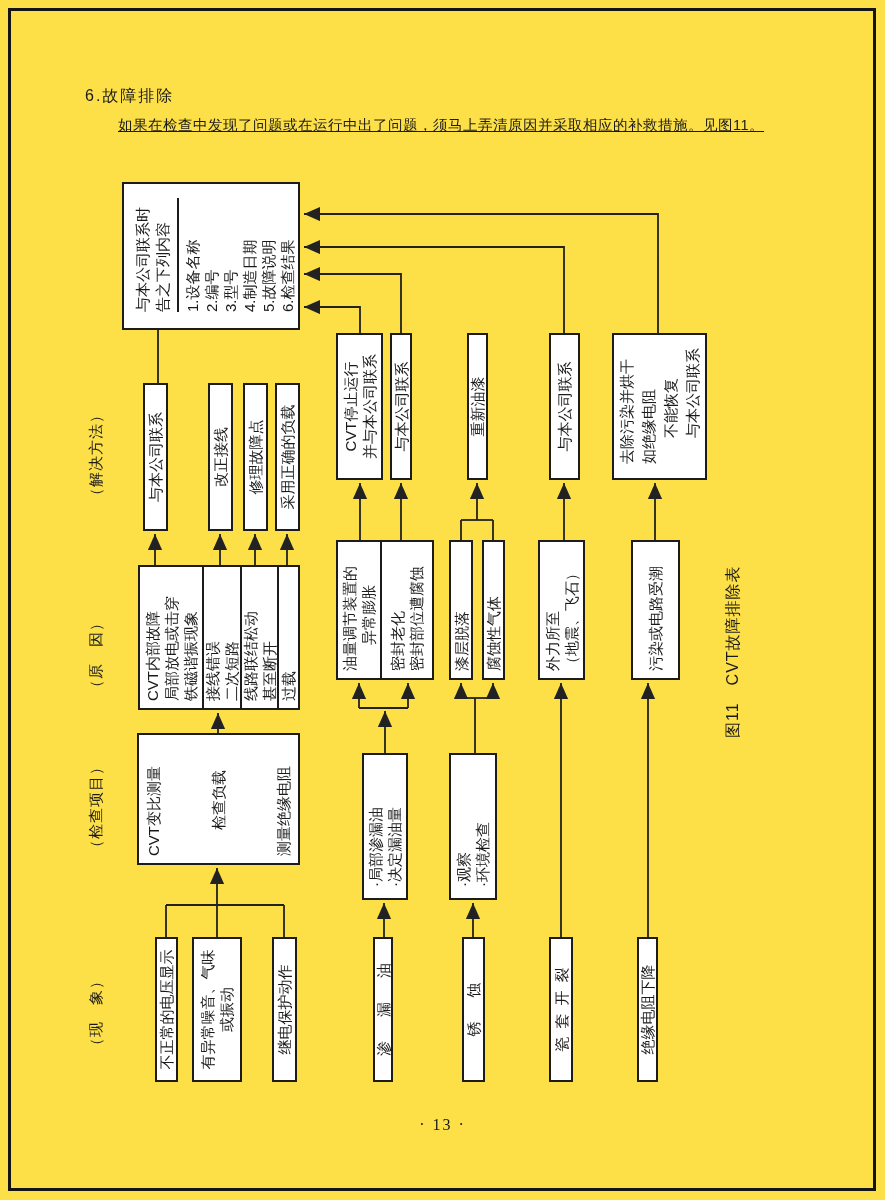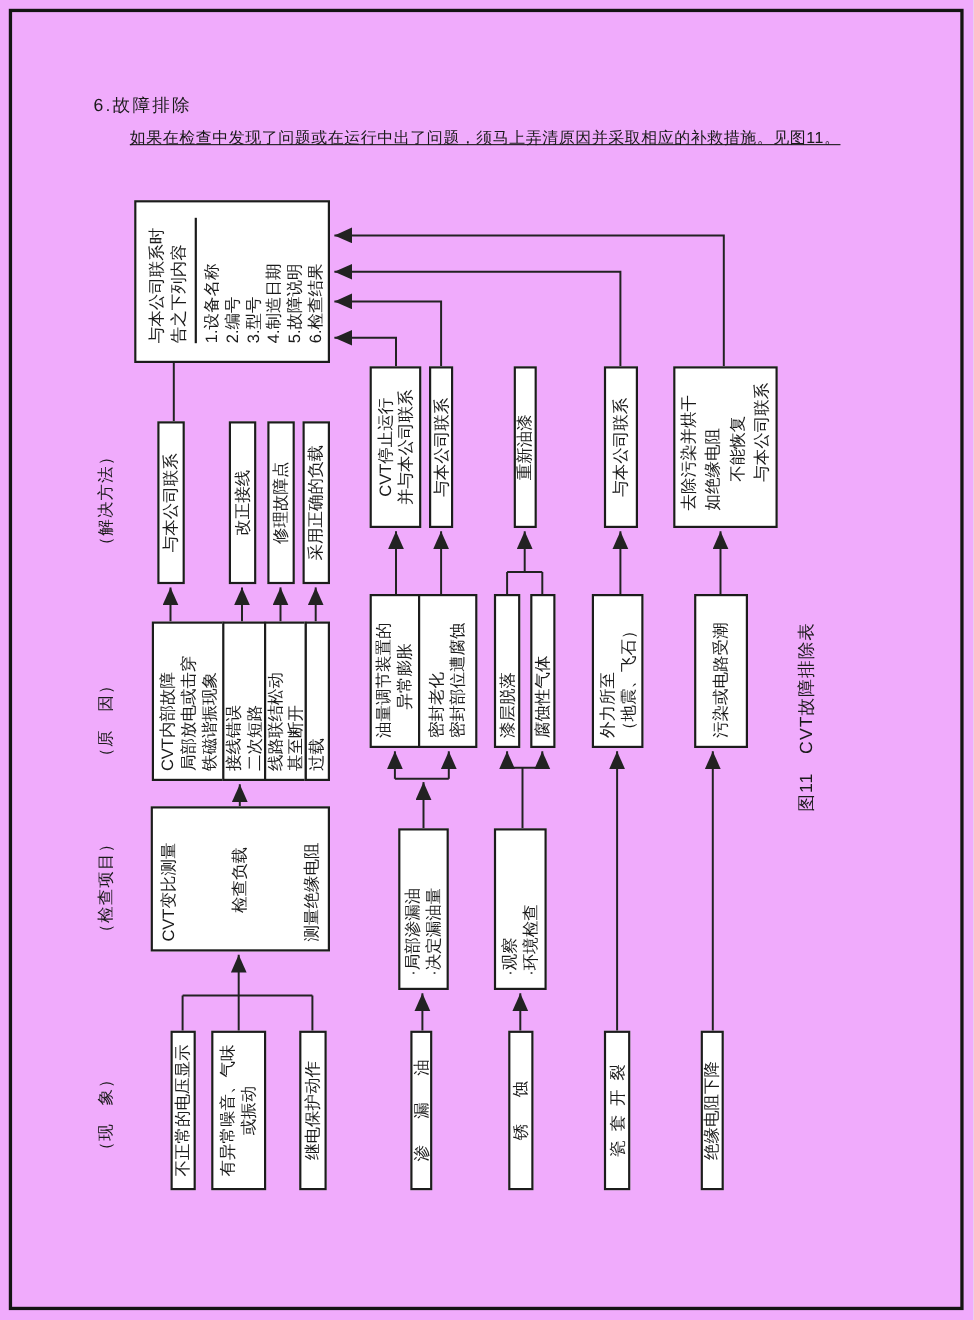--- a/index.html
+++ b/index.html
@@ -1,16 +1,16 @@
 <!DOCTYPE html>
 <html><head>
 <meta charset="utf-8">
 <style>
   html,body{margin:0;padding:0;background:#e8e8e8;}
-  .page{position:relative;width:885px;height:1200px;background:#f0abfc;overflow:hidden;
+  .page{position:relative;width:885px;height:1200px;background:#fde047;overflow:hidden;
         font-family:"Liberation Sans",sans-serif;color:#1a1a1a;}
   .frame{position:absolute;left:8px;top:8px;right:9px;bottom:9px;border:3px solid #141414;}
   .sec-title{position:absolute;left:85px;top:86px;font-size:16px;letter-spacing:2px;white-space:nowrap;}
   .intro{position:absolute;left:118px;top:116px;font-size:14.5px;letter-spacing:0.5px;white-space:nowrap;text-decoration:underline;}
   .pageno{position:absolute;left:0;top:1116px;width:100%;text-align:center;
           font-family:"Liberation Serif",serif;font-size:16px;letter-spacing:2px;}
   .diagram{position:absolute;left:75px;top:180px;width:690px;height:915px;}
   .landscape{position:absolute;left:0;top:0;width:915px;height:690px;
              transform-origin:0 0;transform:translateY(915px) rotate(-90deg);}
   .wires{position:absolute;left:0;top:0;z-index:0;}
@@ -180,13 +180,14 @@
         <div class="ln ind">不能恢复</div>
         <div class="ln ind">与本公司联系</div>
       </div>
       <div class="box cl" style="left:415px;top:556px;width:140px;height:49px;">污染或电路受潮</div>
       <div class="box cc" style="left:13px;top:562px;width:145px;height:21px;">绝缘电阻下降</div>
 
       <div class="caption" style="left:357px;top:648px;">图11　CVT故障排除表</div>
     </div>
   </div>
 
+  <div class="pageno">· 13 ·</div>
 </div>
 
 </body></html>

